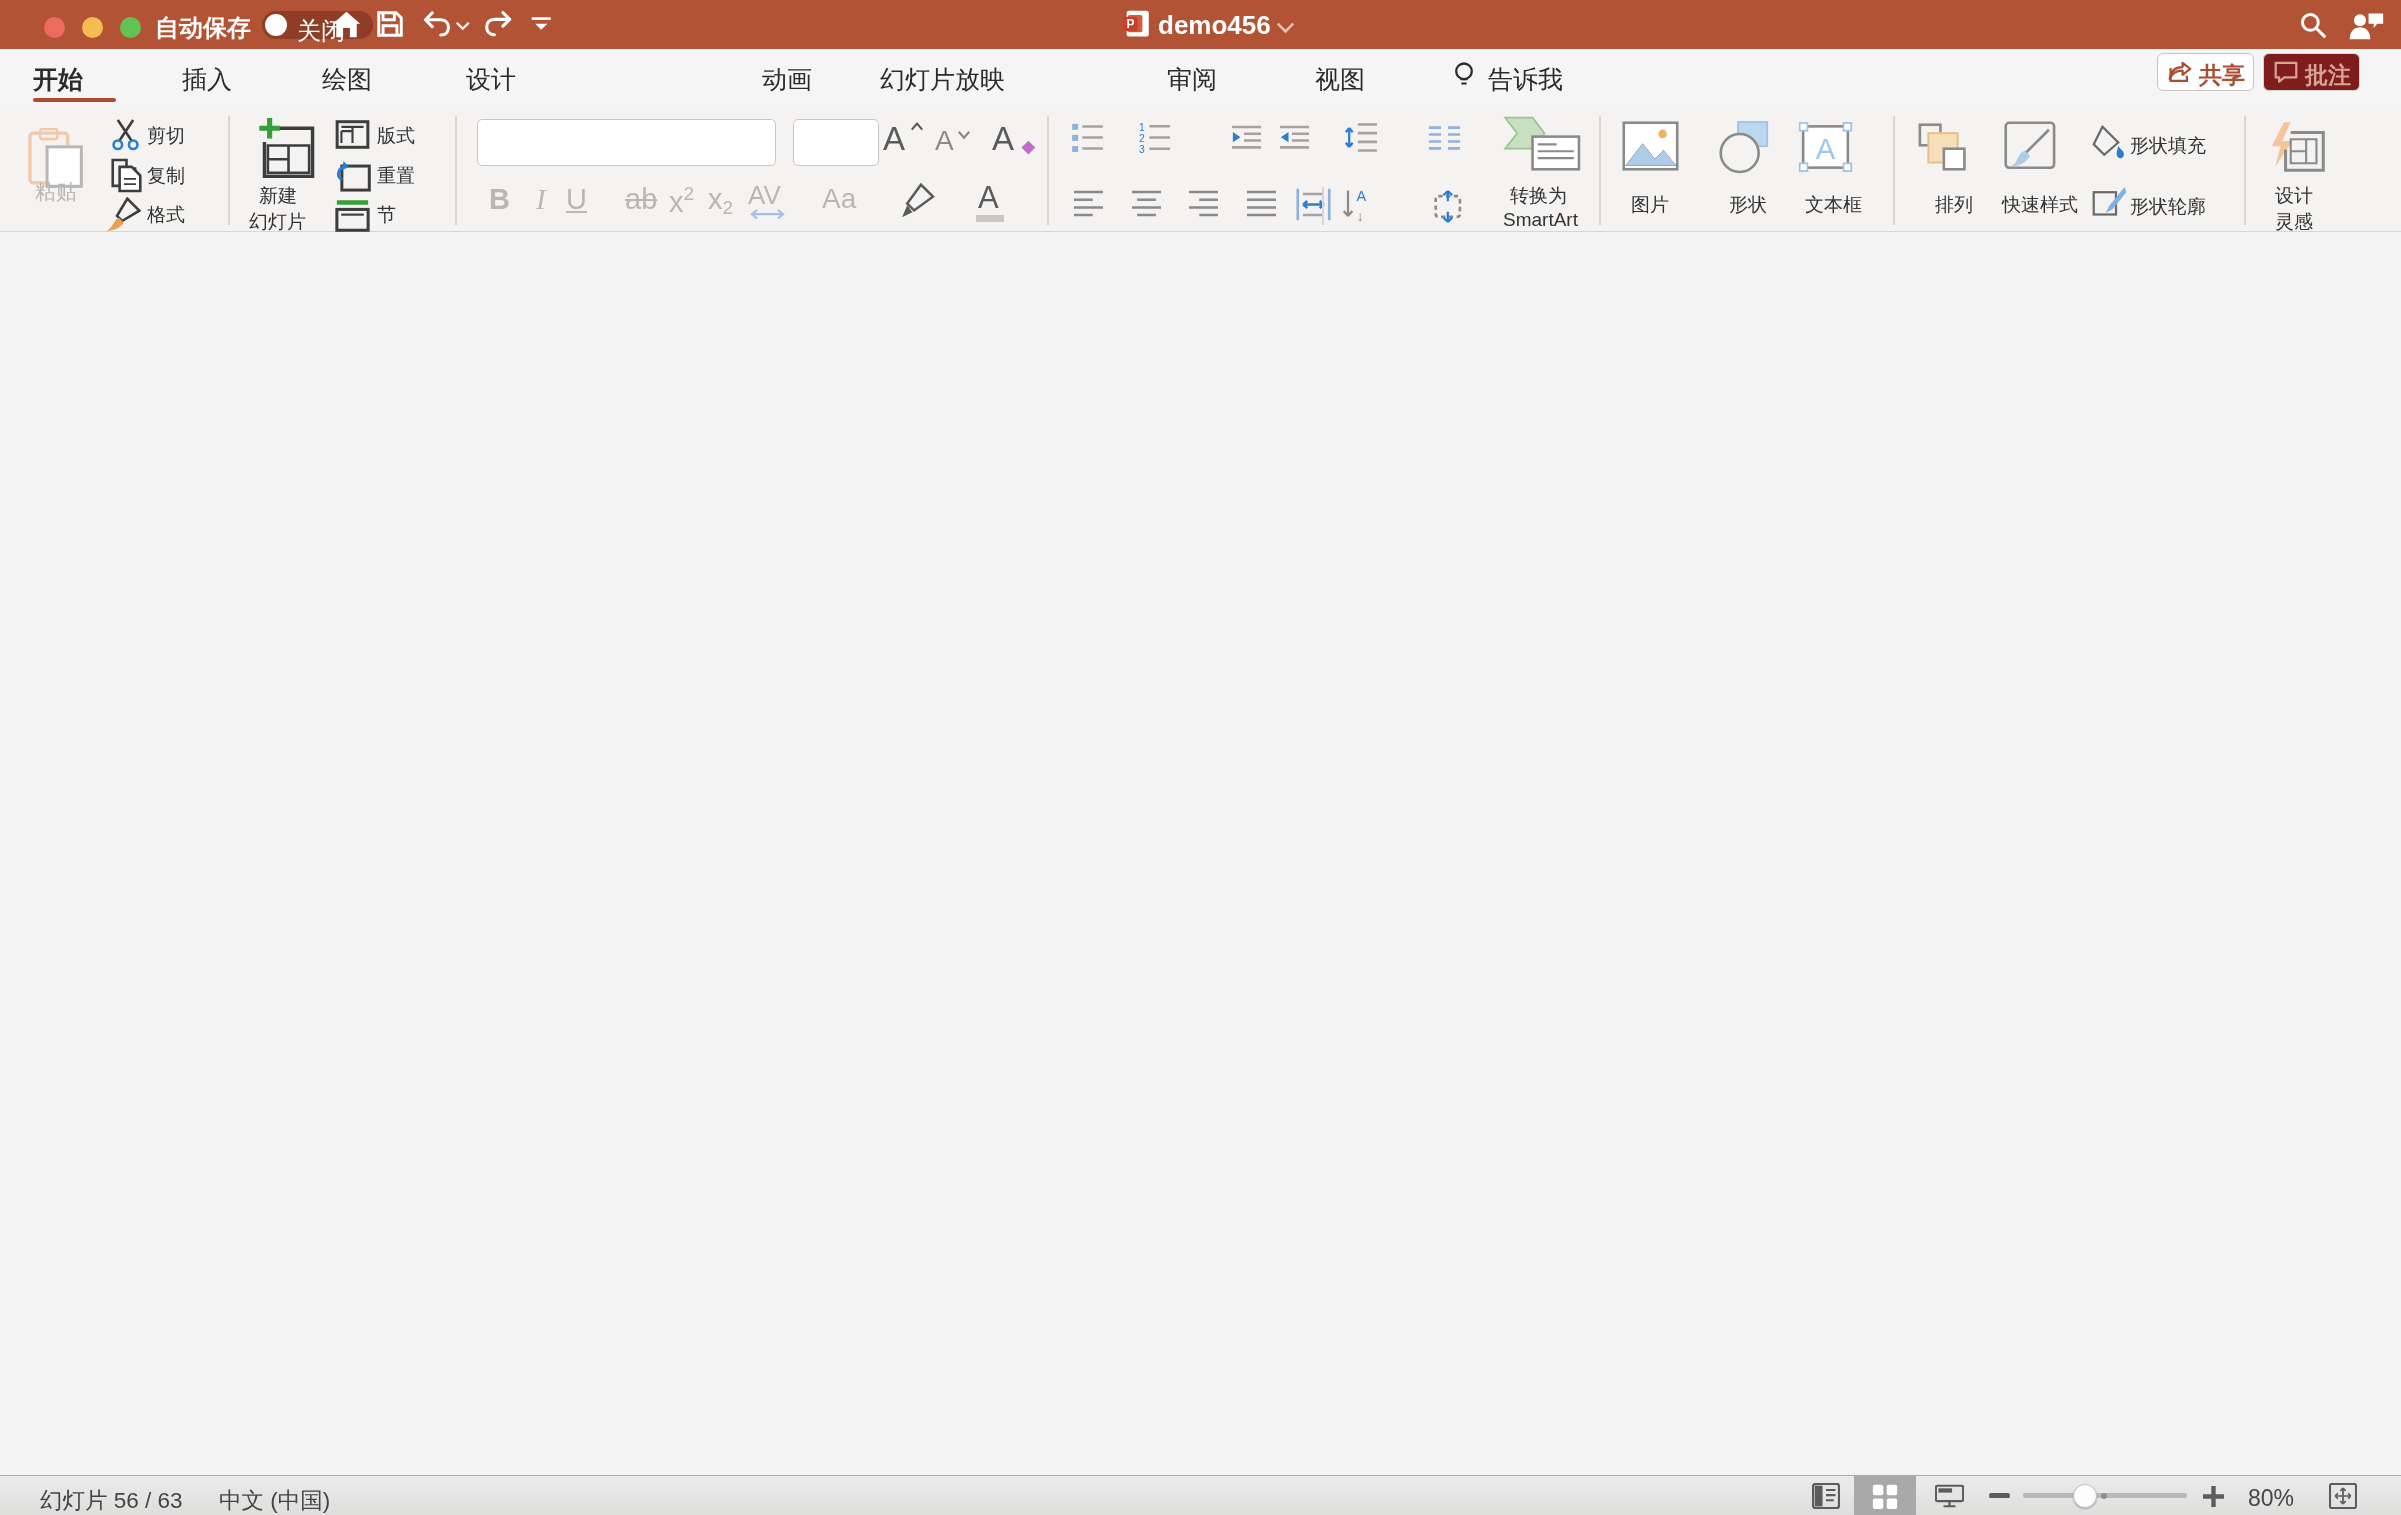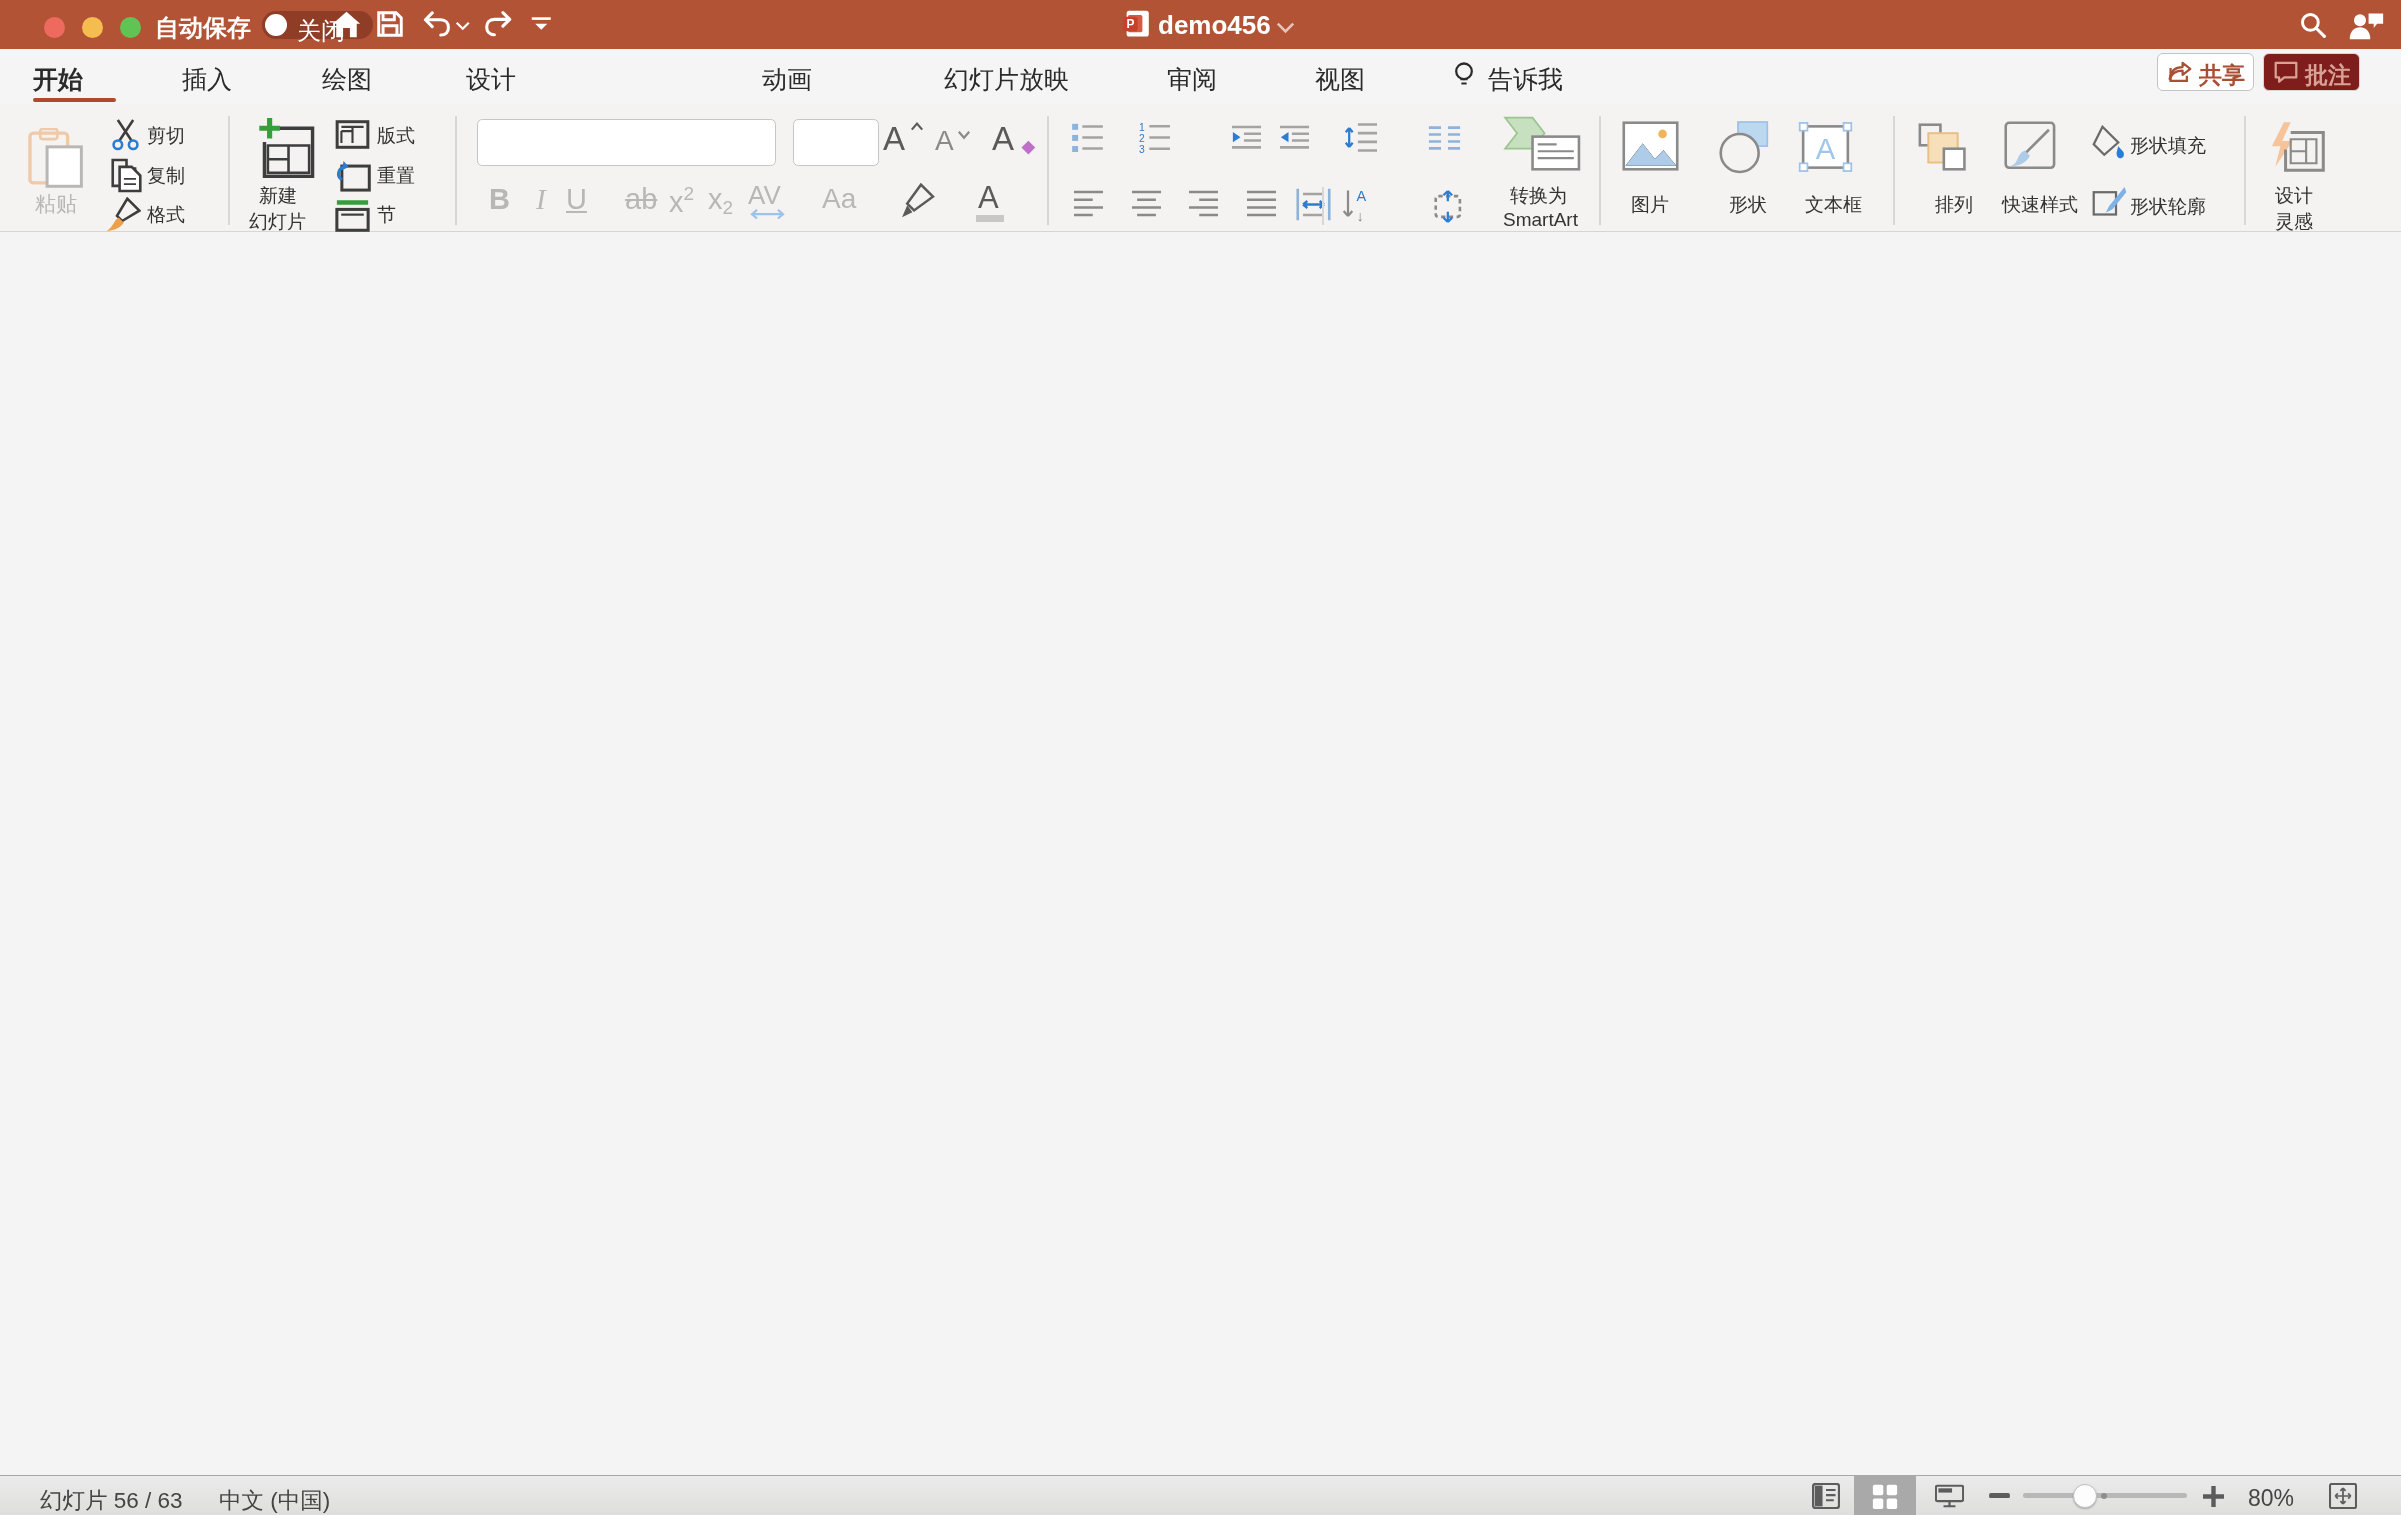--- a/index.html
+++ b/index.html
@@ -87,21 +87,21 @@
     </svg>
 </div>
 
 <div id="tabbar">
   <div class="tab" style="left:33px;">开始</div>
   <div class="tab" style="left:182px; font-weight:400;">插入</div>
   <div class="tab" style="left:322px; font-weight:400;">绘图</div>
   <div class="tab" style="left:466px; font-weight:400;">设计</div>
   <div class="tab" style="left:588px; font-weight:400;margin-top:40px;">切换</div>
   <div class="tab" style="left:762px; font-weight:400;">动画</div>
-  <div class="tab" style="left:944px; font-weight:400;">幻灯片放映</div>
+  <div class="tab" style="left:880px; font-weight:400;">幻灯片放映</div>
   <div class="tab" style="left:1167px; font-weight:400;">审阅</div>
   <div class="tab" style="left:1315px; font-weight:400;">视图</div>
   <svg class="abs" style="left:1451px; top:11.2px;" width="26" height="33" viewBox="0 0 30 38">
       <circle cx="15" cy="13" r="9" fill="none" stroke="#2b2b2b" stroke-width="2.6"></circle>
       <path d="M11 22 H19 M12 27 H18" stroke="#2b2b2b" stroke-width="2.4"></path>
     </svg>
   <div class="tab" style="left:1488px; font-weight:400;">告诉我</div>
   <div id="tab-underline"></div>
 
   <div class="abs" style="left:2157px; top:3.5px; width:97px; height:38px; background:#fff; border:1.7px solid #c5c4c3; border-radius:6px;">
@@ -126,21 +126,21 @@
   <div class="rsep" style="left:1599px;"></div>
   <div class="rsep" style="left:1893px;"></div>
   <div class="rsep" style="left:2244px;"></div>
 
   <svg class="abs" style="left:28px; top:24px;" width="57" height="60" viewBox="0 0 66 70">
       <rect x="2" y="6" width="44" height="58" rx="4" fill="none" stroke="#f0c9a8" stroke-width="4"></rect>
       <rect x="14" y="1" width="20" height="12" rx="3" fill="none" stroke="#f0c9a8" stroke-width="3"></rect>
       <rect x="22" y="22" width="40" height="46" fill="#fff" stroke="#b9b7b5" stroke-width="3.5"></rect>
     </svg>
   <div class="cv" style="left:93px; top:69px; border-color:#c9c7c5;"></div>
-  <div class="rlabel rgray" style="left:35px; top:86px; font-size:21px;text-align:right;">粘贴</div>
+  <div class="rlabel rgray" style="left:35px; top:74px; font-size:21px;text-align:right;">粘贴</div>
 
   <svg class="abs" style="left:111px; top:14px;" width="29" height="33" viewBox="0 0 34 38">
       <path d="M8 2 L24 26 M26 2 L10 26" stroke="#3d3d3d" stroke-width="3"></path>
       <circle cx="8" cy="31" r="5" fill="none" stroke="#2b7cd3" stroke-width="3"></circle>
       <circle cx="26" cy="31" r="5" fill="none" stroke="#2b7cd3" stroke-width="3"></circle>
     </svg>
   <div class="rlabel" style="left:147px; top:19px;">剪切</div>
   <svg class="abs" style="left:111px; top:54px;" width="31" height="35" viewBox="0 0 36 40">
       <path d="M2 2 H18 V12 H28 V32 H2 Z" fill="none" stroke="#3d3d3d" stroke-width="3"></path>
       <path d="M10 10 H24 L34 20 V38 H10 Z" fill="#fff" stroke="#3d3d3d" stroke-width="3"></path>

